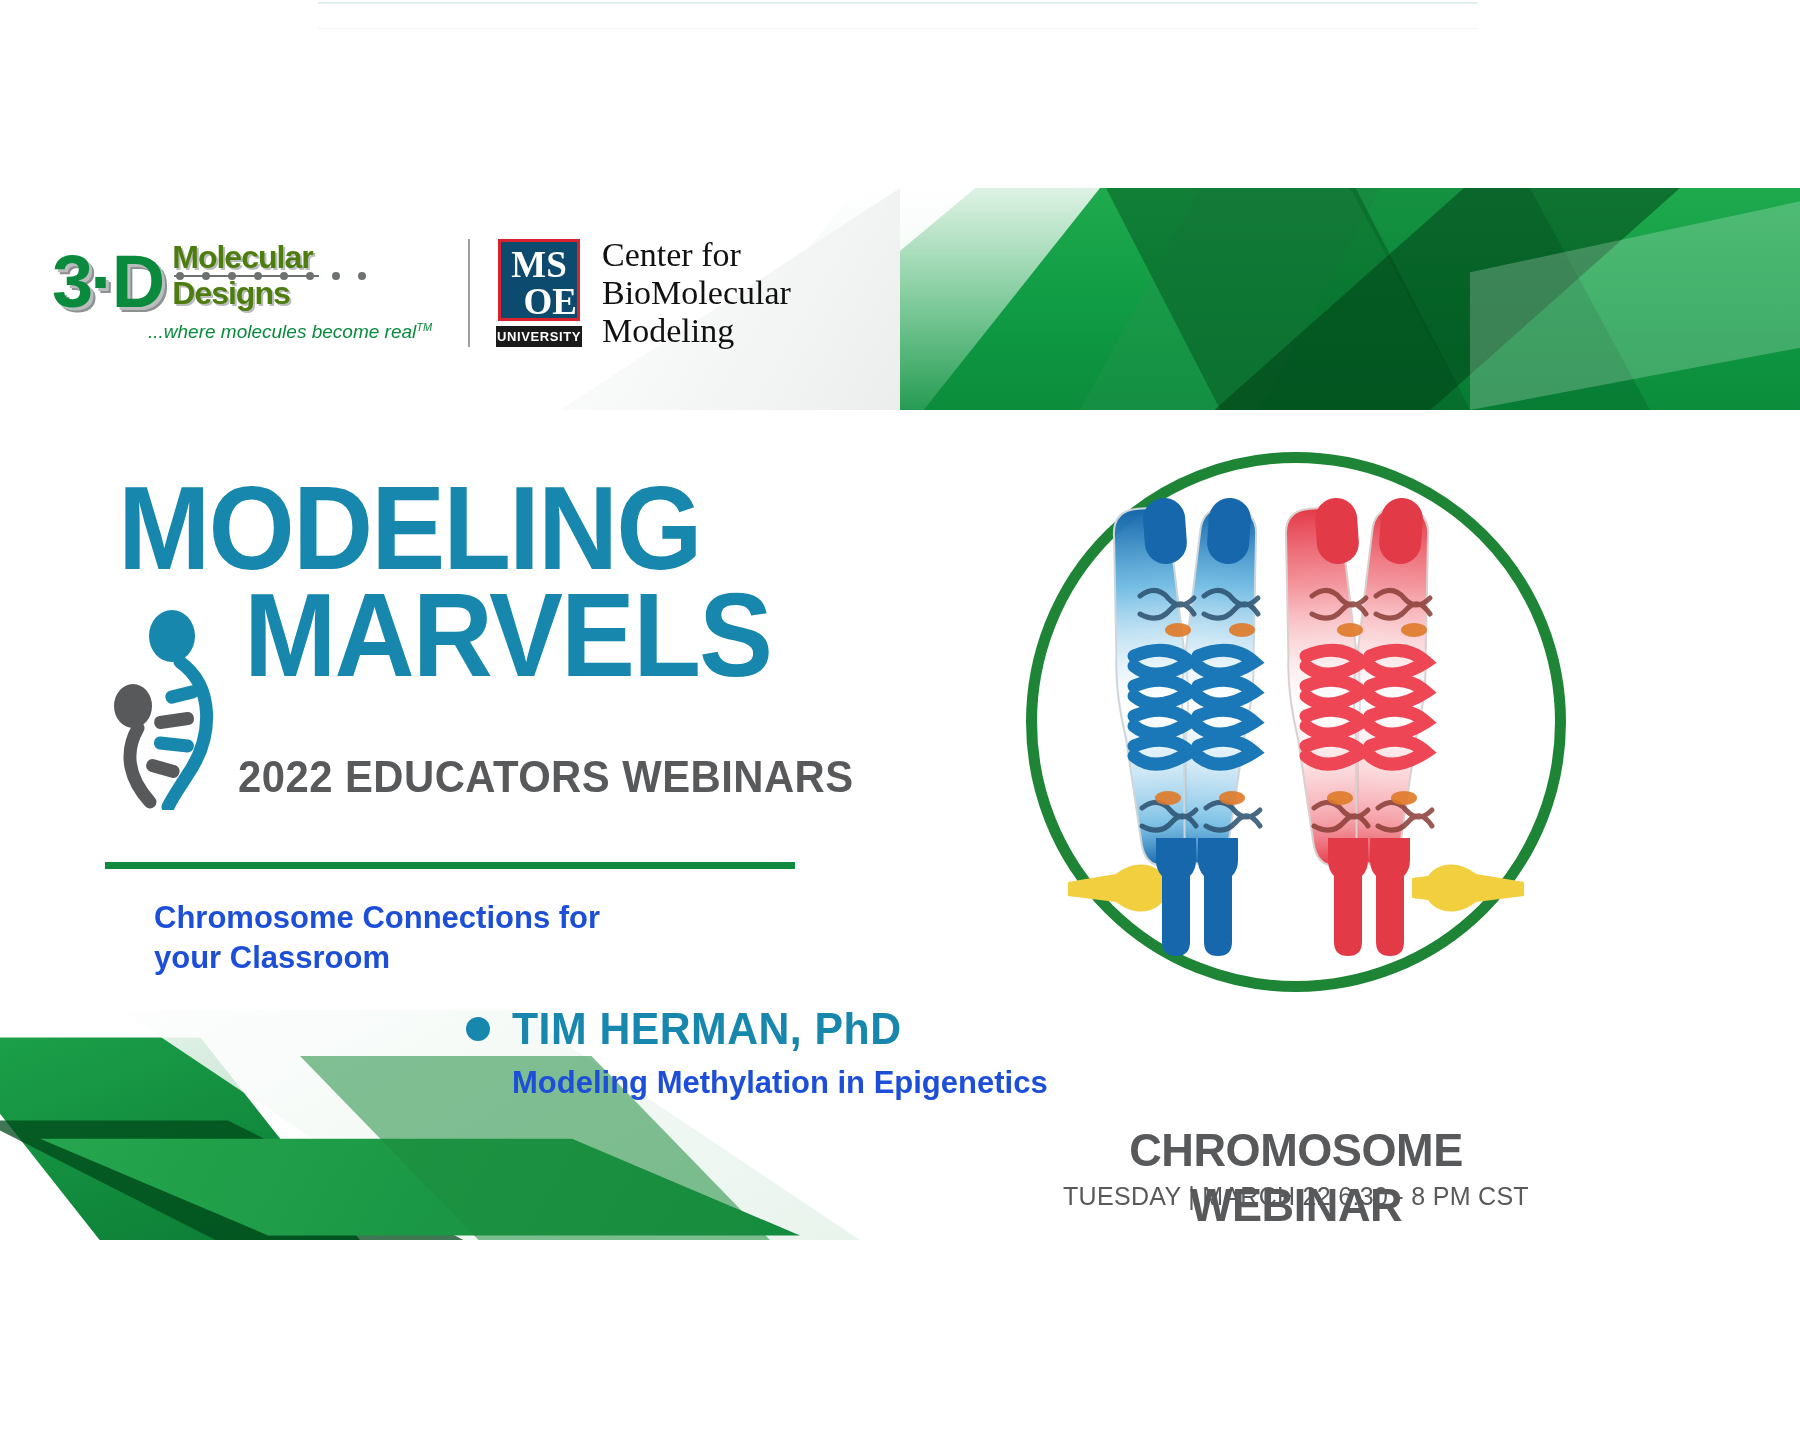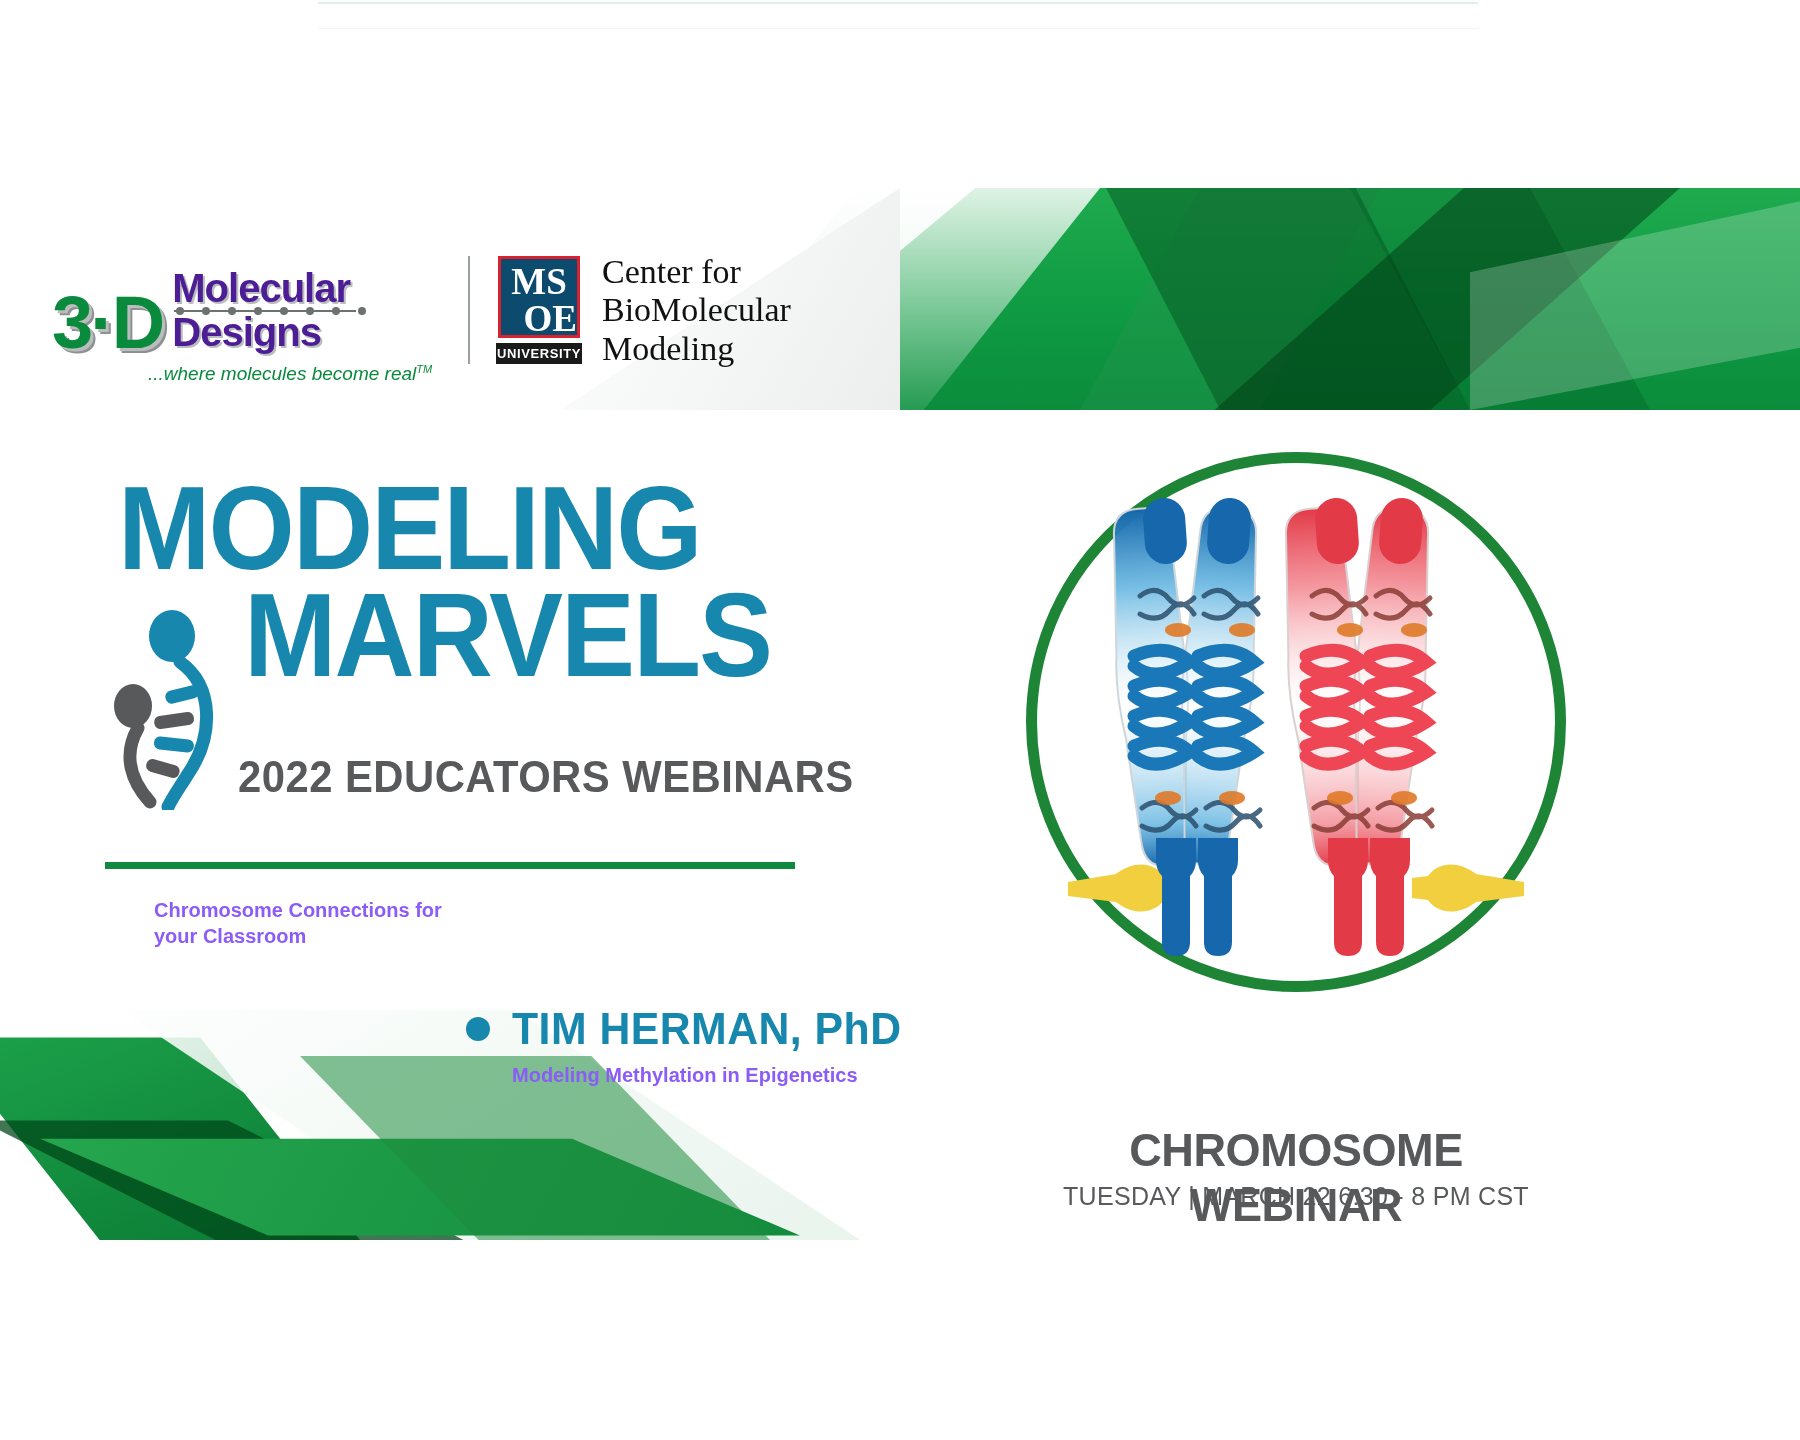--- a/index.html
+++ b/index.html
@@ -52,27 +52,27 @@
   .botgeo .b4{left:40px;width:760px;
      background:linear-gradient(120deg,#27a84f,#128b3d);
      clip-path:polygon(0% 56%,70% 56%,100% 98%,30% 98%);}
   .botgeo .b5{left:300px;width:470px;background:rgba(30,140,62,.55);
      clip-path:polygon(0% 20%,62% 20%,100% 100%,38% 100%);}
 
   
   .brandbar{position:absolute;left:52px;top:236px;display:flex;align-items:center;gap:26px;z-index:6;}
 
   .mdlogo{position:relative;display:flex;flex-direction:column;width:390px;}
-  .mdlogo .row{display:flex;align-items:flex-end;gap:10px;margin-top:34px;}
+  .mdlogo .row{display:flex;align-items:flex-end;gap:10px;}
   .md3d{font-family:"Liberation Sans",sans-serif;font-weight:bold;font-size:74px;
      line-height:.84;color:#0a8a3c;letter-spacing:-3px;
      text-shadow:3px 3px 0 #b9bdbd, 5px 5px 0 #8d9191;}
   .md3d .dot{color:#0a8a3c;}
   .mdwords{display:flex;flex-direction:column;line-height:.92;padding-bottom:4px;}
-  .mdwords .w{font-weight:bold;font-size:40px;color:#4c1d95;letter-spacing:-1px;
+  .mdwords .w{font-weight:bold;font-size:32px;color:#4d7c0f;letter-spacing:-1px;
      text-shadow:2px 2px 0 #b9bdbd;}
   .mdwords .strike{position:relative;height:7px;}
   .mdwords .strike .line{position:absolute;left:2px;right:-6px;top:3px;height:2px;background:#6d7170;}
   .mdwords .strike .bead{position:absolute;top:0px;width:8px;height:8px;border-radius:50%;background:#6d7170;}
   .mdtag{font-style:italic;font-weight:normal;font-size:19px;color:#0a8a3c;
      margin-top:8px;margin-left:96px;white-space:nowrap;}
   .mdtag sup{font-size:11px;}
 
   .vdivide{width:2px;height:108px;background:#9aa0a0;}
 
@@ -101,21 +101,21 @@
   
   .dnaicon{position:absolute;left:110px;top:610px;width:130px;height:200px;z-index:5;}
 
   .divider{position:absolute;left:105px;top:862px;width:690px;height:7px;background:#0f8a3e;z-index:5;}
 
   .speaker{position:absolute;z-index:5;}
   .speaker .nameline{display:flex;align-items:center;gap:22px;}
   .speaker .bullet{width:24px;height:24px;border-radius:50%;flex:0 0 auto;}
   .speaker .name{font-weight:bold;font-size:45px;color:#1787ad;letter-spacing:.5px;
      transform:scaleX(.95);transform-origin:left center;}
-  .speaker .talk{font-weight:bold;font-size:20px;color:#8b5cf6;line-height:1.28;white-space:pre-line;}
+  .speaker .talk{font-weight:bold;font-size:31px;color:#1d4ed8;line-height:1.28;white-space:pre-line;}
 
   #spk1{left:108px;top:890px;}
   #spk1 .bullet{background:#6d7072;}
   #spk1 .talk{margin-left:46px;margin-top:8px;}
   #spk2{left:466px;top:1003px;}
   #spk2 .bullet{background:#1787ad;}
   #spk2 .talk{margin-left:46px;margin-top:8px;}
 
   
   .circlewrap{position:absolute;left:1026px;top:452px;width:540px;height:540px;z-index:4;}

